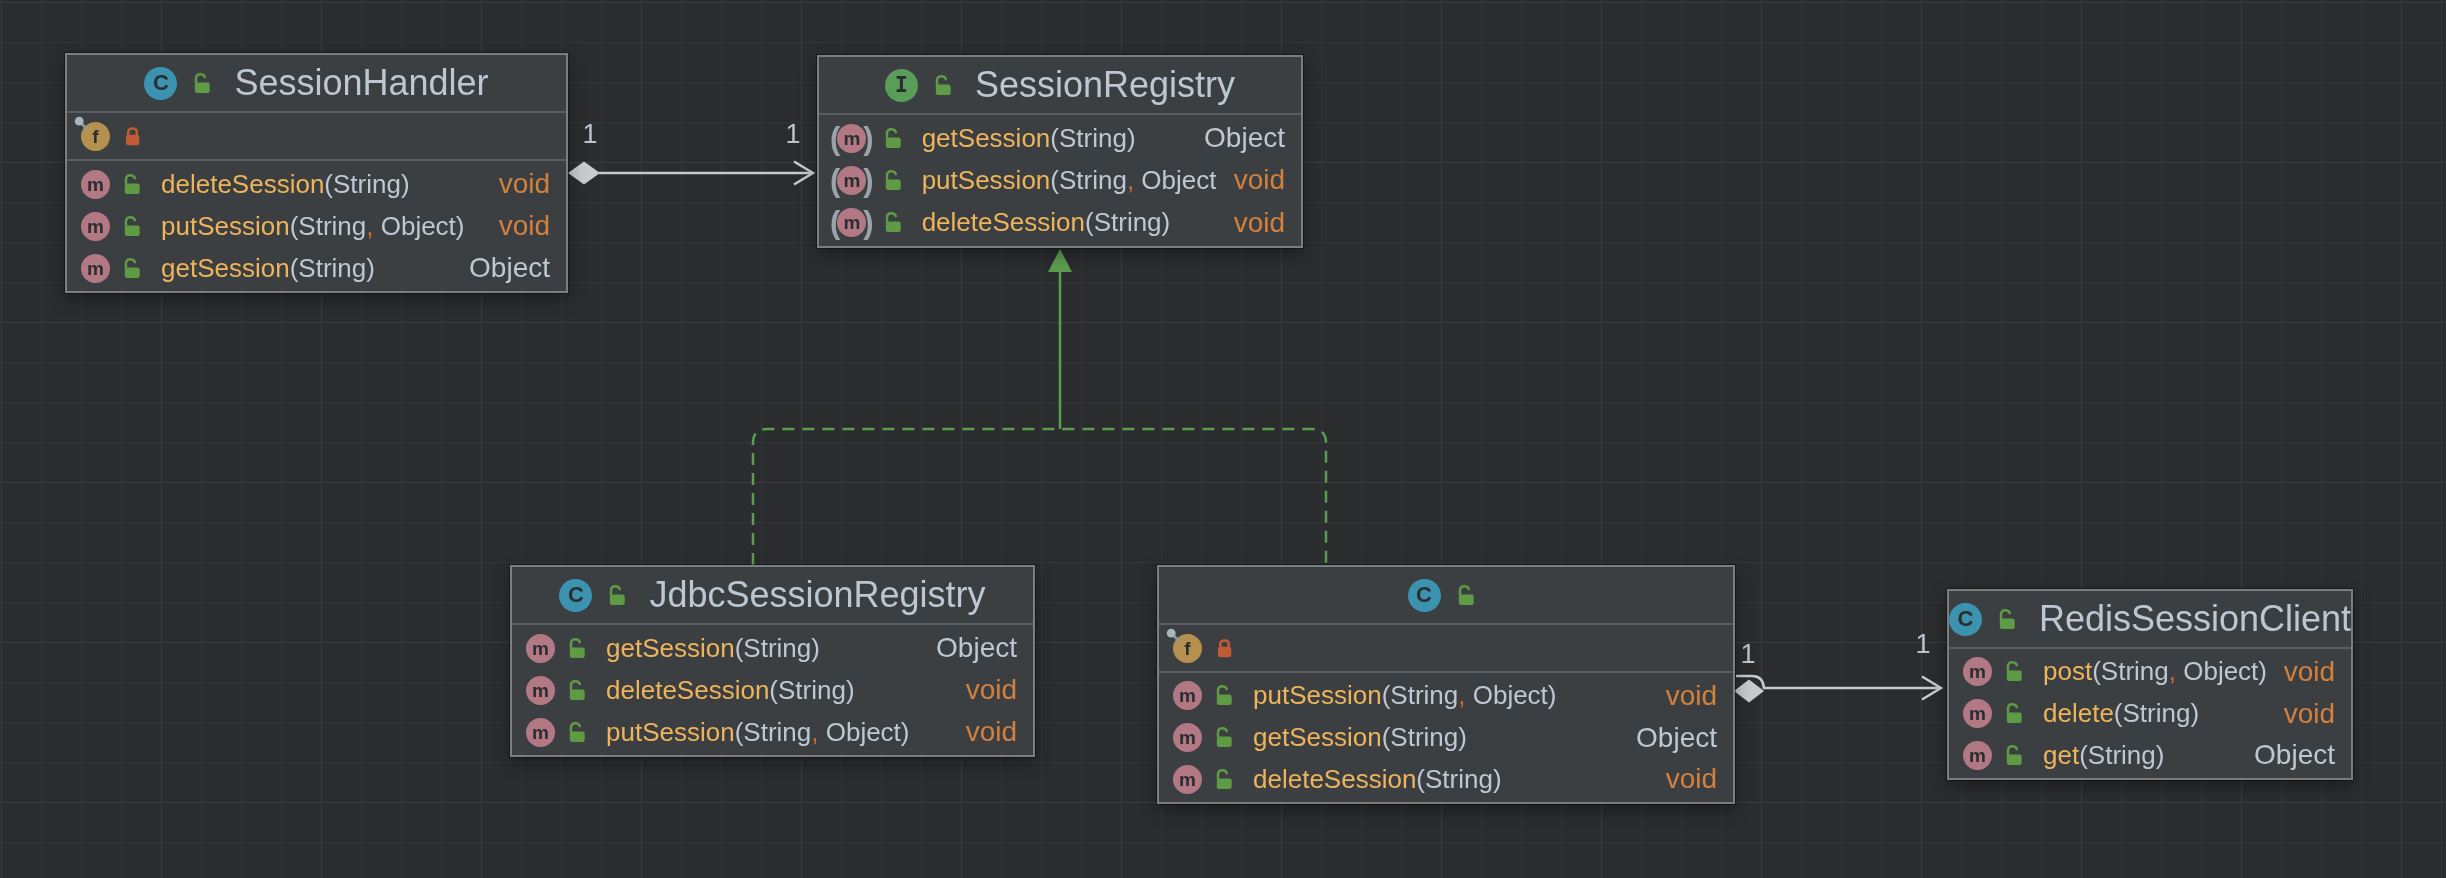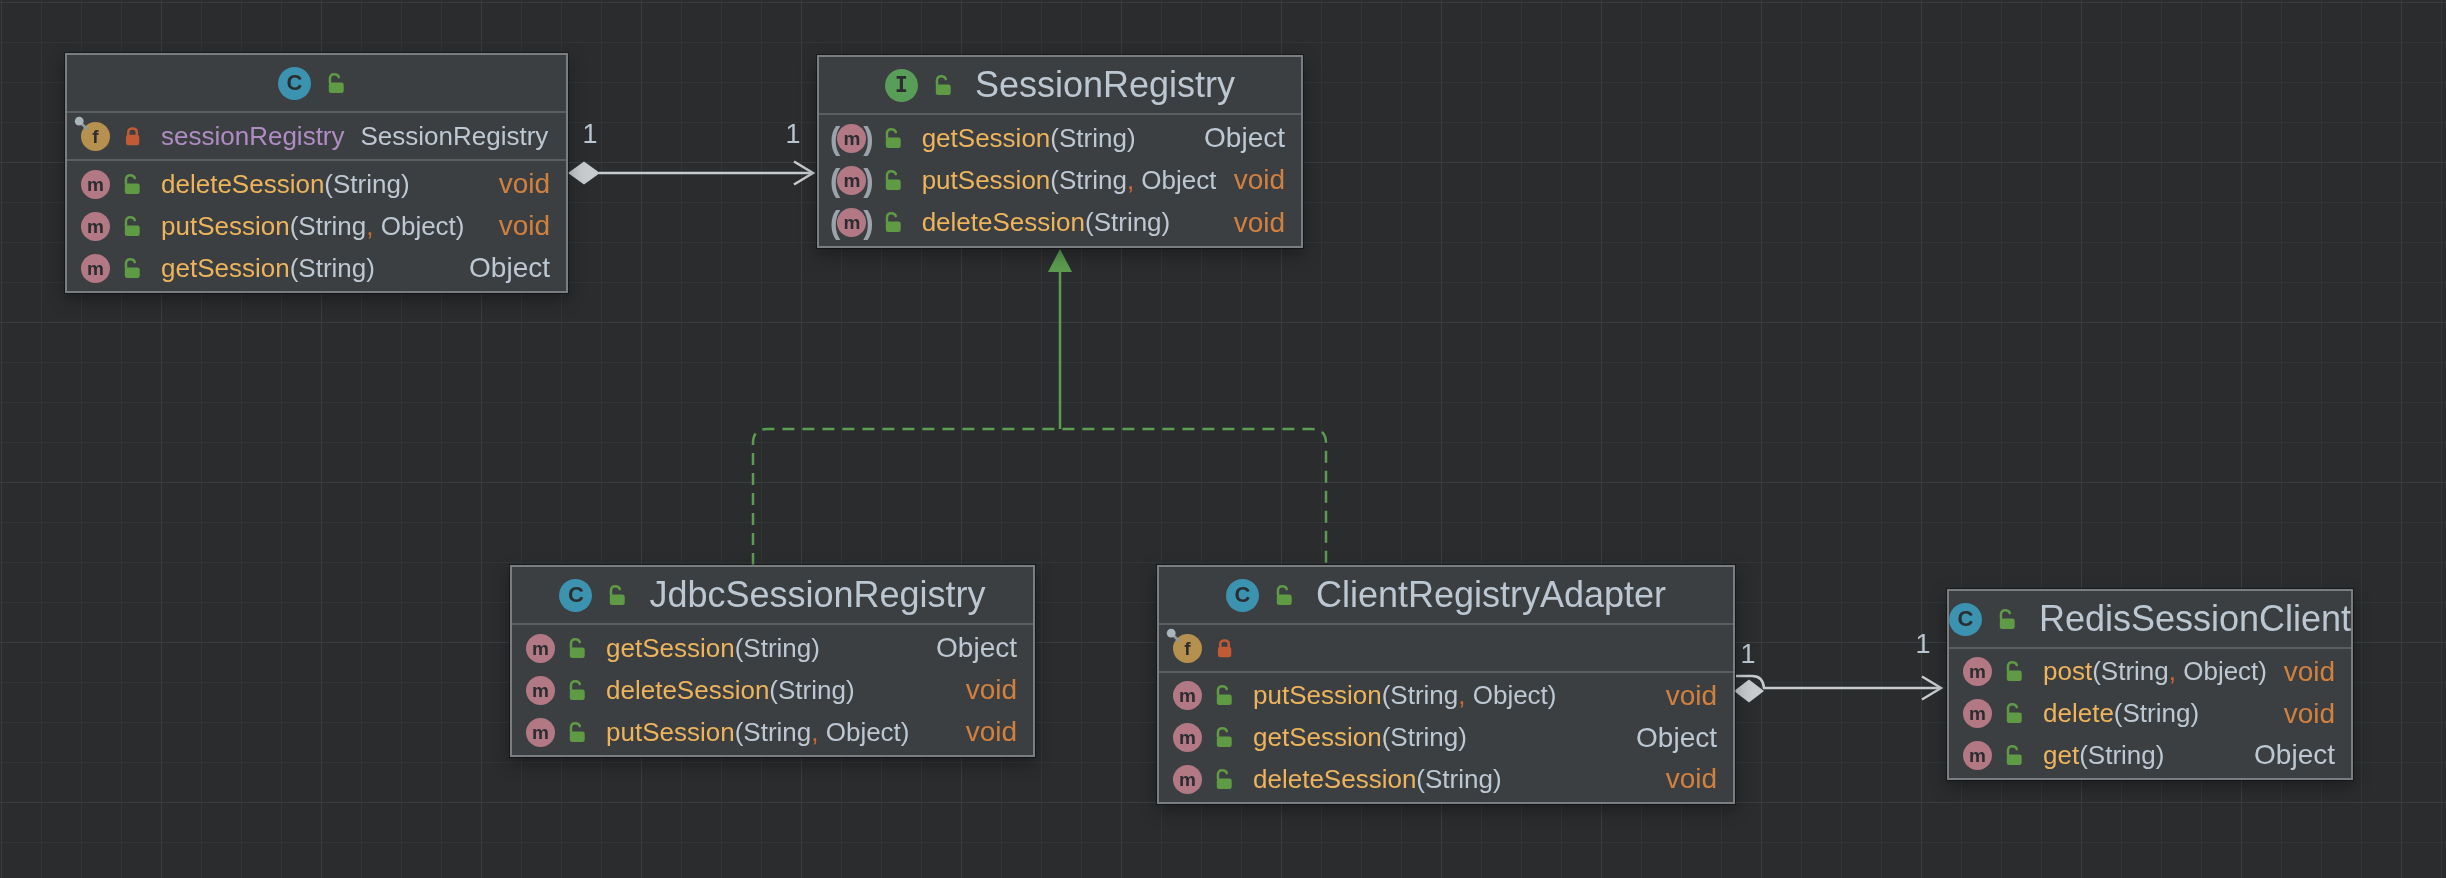--- a/index.html
+++ b/index.html
@@ -98,35 +98,35 @@
   <div class="mult" id="m-e3-src">1</div>
   <div class="mult" id="m-e3-tgt">1</div>
 
   <div class="node" id="n-session-handler">
       <div class="hdr">
       <span class="kicon k-class">C</span>
         <svg class="lock" width="25" height="25" viewBox="0 0 26 26">
   <path d="M6.2 12.2 V8 Q6.2 3.4 10.8 3.4 Q14.4 3.4 15.4 6.4" fill="none" stroke="var(--lock-green)" stroke-width="2.6" stroke-linecap="round"></path>
   <rect x="5" y="12" width="15.5" height="11" rx="2.4" fill="var(--lock-green)"></rect>
         </svg>
+      <span class="title">SessionHandler</span>
     </div>
       <div class="sep"></div>
       <div class="row frow">
         <span class="icwrap">
           <span class="kicon k-field">f</span>
           <svg class="pin" width="19" height="19" viewBox="0 0 19 19">
   <line x1="8" y1="8" x2="14.5" y2="14.5" stroke="#8e999f" stroke-width="2.6"></line>
   <circle cx="6.2" cy="6.2" r="4.4" fill="#a9b4bb"></circle>
           </svg>
         </span>
         <svg class="lock" width="25" height="25" viewBox="0 0 26 26">
   <path d="M8.6 12 V8.3 Q8.6 4.8 13 4.8 Q17.4 4.8 17.4 8.3 V12" fill="none" stroke="var(--lock-orange)" stroke-width="2.6"></path>
   <rect x="6.2" y="11.2" width="13.8" height="11" rx="2.4" fill="var(--lock-orange)"></rect>
         </svg>
-        <span class="mtext"><span class="fname">sessionRegistry</span><span class="ftype">SessionRegistry</span></span>
       </div>
       <div class="sep"></div>
       <div class="rows">
       <div class="row mrow">
         <span class="icwrap">
             <span class="kicon k-method">m</span>
           </span>
         <svg class="lock" width="25" height="25" viewBox="0 0 26 26">
   <path d="M6.2 12.2 V8 Q6.2 3.4 10.8 3.4 Q14.4 3.4 15.4 6.4" fill="none" stroke="var(--lock-green)" stroke-width="2.6" stroke-linecap="round"></path>
   <rect x="5" y="12" width="15.5" height="11" rx="2.4" fill="var(--lock-green)"></rect>
@@ -256,21 +256,20 @@
       </div>
       </div>
     </div>
   <div class="node" id="n-client-registry-adapter">
       <div class="hdr">
       <span class="kicon k-class">C</span>
         <svg class="lock" width="25" height="25" viewBox="0 0 26 26">
   <path d="M6.2 12.2 V8 Q6.2 3.4 10.8 3.4 Q14.4 3.4 15.4 6.4" fill="none" stroke="var(--lock-green)" stroke-width="2.6" stroke-linecap="round"></path>
   <rect x="5" y="12" width="15.5" height="11" rx="2.4" fill="var(--lock-green)"></rect>
         </svg>
-      <span class="title">ClientRegistryAdapter</span>
     </div>
       <div class="sep"></div>
       <div class="row frow">
         <span class="icwrap">
           <span class="kicon k-field">f</span>
           <svg class="pin" width="19" height="19" viewBox="0 0 19 19">
   <line x1="8" y1="8" x2="14.5" y2="14.5" stroke="#8e999f" stroke-width="2.6"></line>
   <circle cx="6.2" cy="6.2" r="4.4" fill="#a9b4bb"></circle>
           </svg>
         </span>

